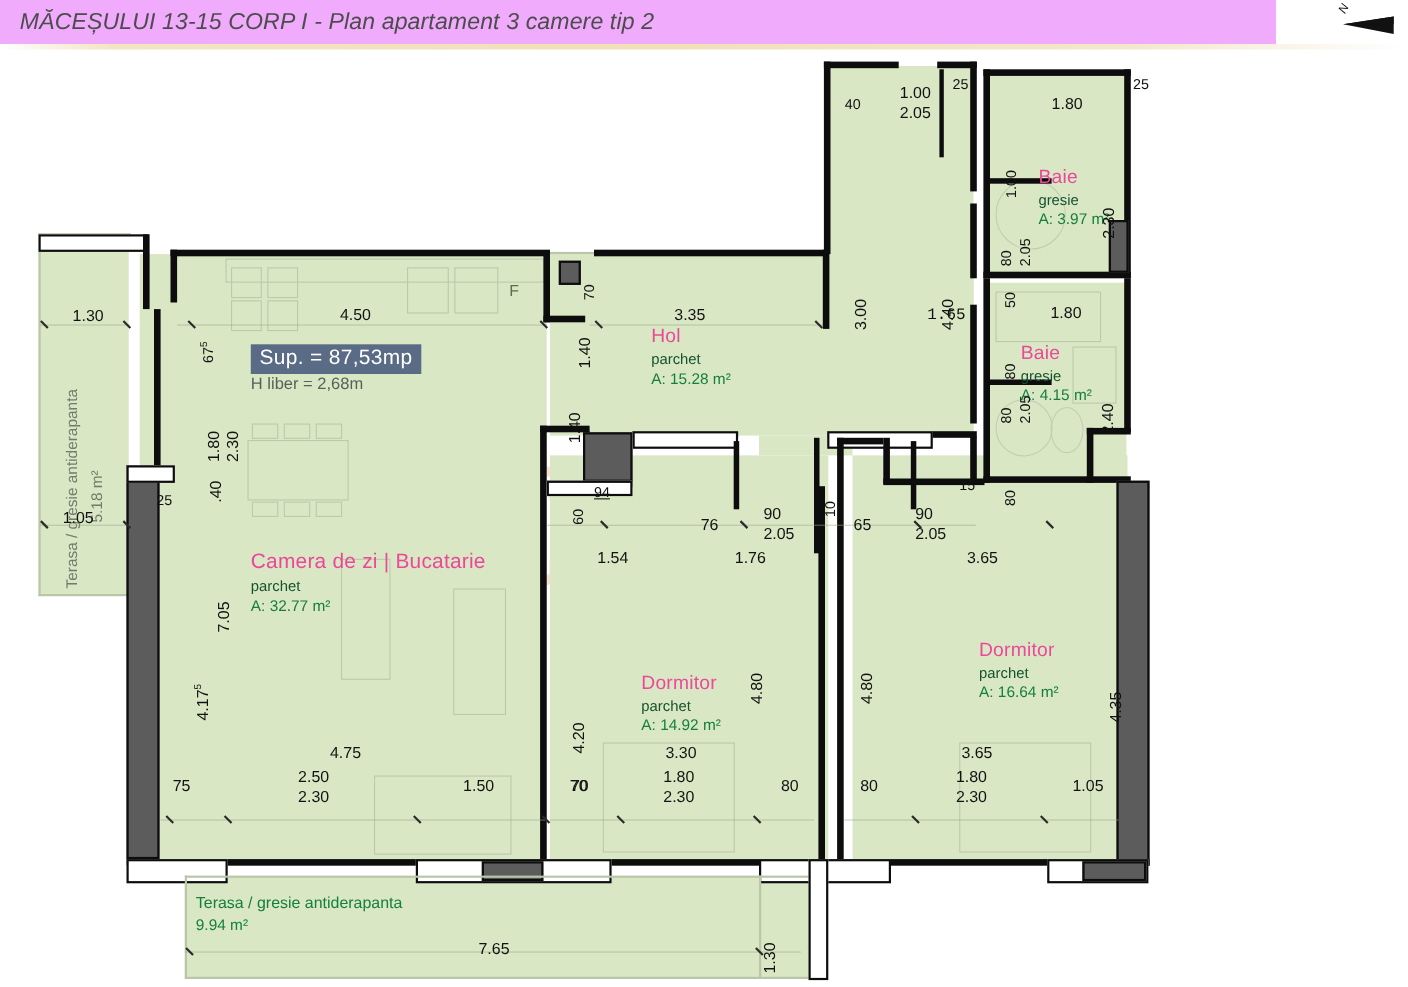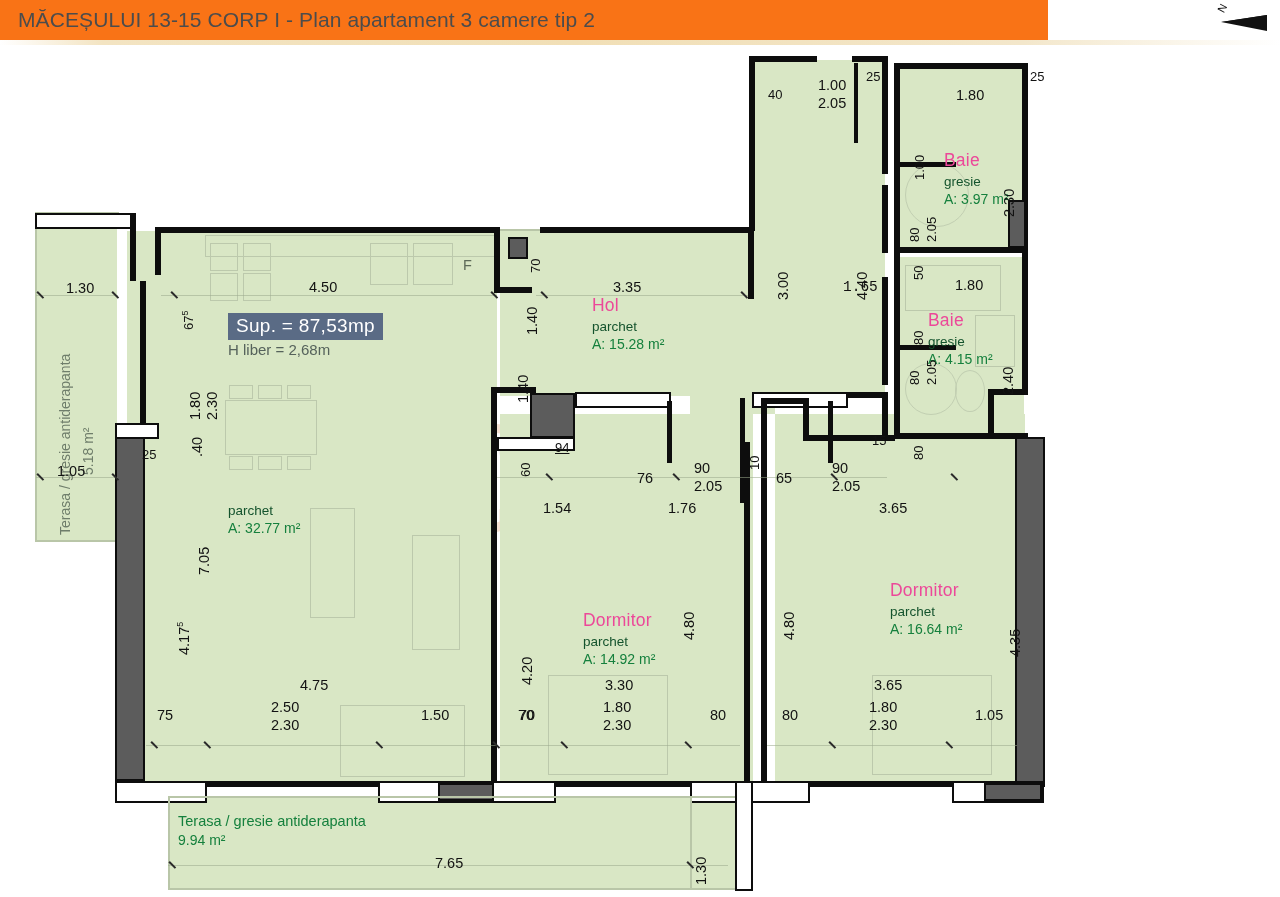--- a/index.html
+++ b/index.html
@@ -1,22 +1,22 @@
 <!DOCTYPE html>
 <html><head>
 <meta charset="utf-8">
 <title>Floor Plan</title>
 <style>
   html,body{margin:0;padding:0;background:#ffffff;}
   body{width:1280px;height:897px;position:relative;overflow:hidden;
        font-family:"Liberation Sans","DejaVu Sans",sans-serif;}
 
   
-  #header{position:absolute;left:0;top:0;width:1048px;height:44px;
-          background:#f97316;}
+  #header{position:absolute;left:0;top:0;width:1160px;height:44px;
+          background:#f0abfc;font-style:italic;}
   #header-rule{position:absolute;left:0;top:40px;width:1280px;height:5px;
           background:linear-gradient(to right,#ffffff 0%,#f3e4c2 8%,#f1dfb6 45%,#f3e7cb 80%,#ffffff 100%);}
   #title{position:absolute;left:18px;top:8px;font-size:21px;color:#4c4c4c;
          letter-spacing:.1px;white-space:nowrap;font-weight:400;}
 
   
   #compass{position:absolute;left:1205px;top:4px;width:70px;height:34px;}
   #compass .n{position:absolute;left:13px;top:-2px;font-size:11px;color:#111;
               transform:rotate(-62deg);}
 
@@ -226,20 +226,21 @@
   <div class="dline" style="left:536px;top:250px;width:212px;height:1px;opacity:.55;"></div>
   <div class="dline" style="left:146px;top:700px;width:350px;height:1px;opacity:.55;"></div>
   <div class="dline" style="left:500px;top:700px;width:240px;height:1px;opacity:.55;"></div>
   <div class="dline" style="left:767px;top:700px;width:250px;height:1px;opacity:.55;"></div>
   <div class="dline" style="left:497px;top:432px;width:390px;height:1px;opacity:.55;"></div>
   <div class="dline" style="left:168px;top:820px;width:560px;height:1px;opacity:.55;"></div>
   <div class="dline" style="left:36px;top:250px;width:82px;height:1px;opacity:.55;"></div>
   <div class="dline" style="left:36px;top:432px;width:82px;height:1px;opacity:.55;"></div>
 
   <div class="rname big" style="left:228px;top:455px;">
+    <div class="n1">Camera de zi | Bucatarie</div>
     <div class="n2">parchet</div>
     <div class="n3">A: 32.77 m²</div>
   </div>
 
   <div class="rname" style="left:592px;top:250px;">
     <div class="n1">Hol</div>
     <div class="n2">parchet</div>
     <div class="n3">A: 15.28 m²</div>
   </div>
 
@@ -310,21 +311,21 @@
   <div class="dim v" style="left:524px;top:290px;">1.40</div>
   <div class="dim v sm" style="left:528px;top:228px;">70</div>
   <div class="dim" style="left:843px;top:234px;font-family:Liberation Mono, monospace;">1.65</div>
   <div class="dim sm" style="left:768px;top:42px;">40</div>
   <div class="dim" style="left:818px;top:32px;">1.00</div>
   <div class="dim" style="left:818px;top:50px;">2.05</div>
   <div class="dim sm" style="left:866px;top:24px;">25</div>
   <div class="dim v" style="left:775px;top:255px;">3.00</div>
   <div class="dim v" style="left:854px;top:255px;">4.40</div>
   <div class="dim v sm" style="left:518px;top:432px;">60</div>
-  <div class="dim sm" style="left:555px;top:395px;text-decoration:underline;">94</div>
+  <div class="dim sm" style="left:540px;top:395px;text-decoration:underline;">94</div>
   <div class="dim" style="left:637px;top:425px;">76</div>
   <div class="dim" style="left:694px;top:415px;">90</div>
   <div class="dim" style="left:694px;top:433px;">2.05</div>
   <div class="dim v sm" style="left:747px;top:425px;">10</div>
   <div class="dim" style="left:776px;top:425px;">65</div>
   <div class="dim" style="left:832px;top:415px;">90</div>
   <div class="dim" style="left:832px;top:433px;">2.05</div>
   <div class="dim sm" style="left:872px;top:388px;">15</div>
 
   <div class="dim v sm" style="left:912px;top:135px;">1.00</div>

